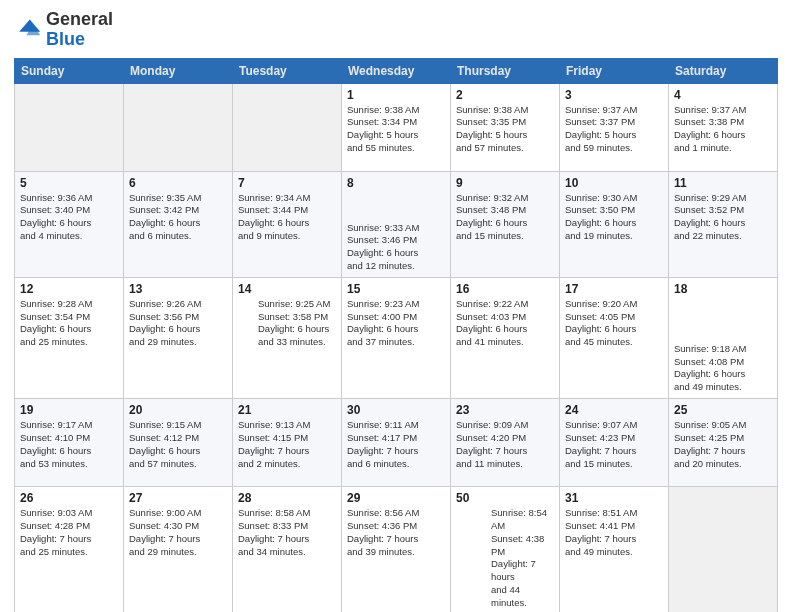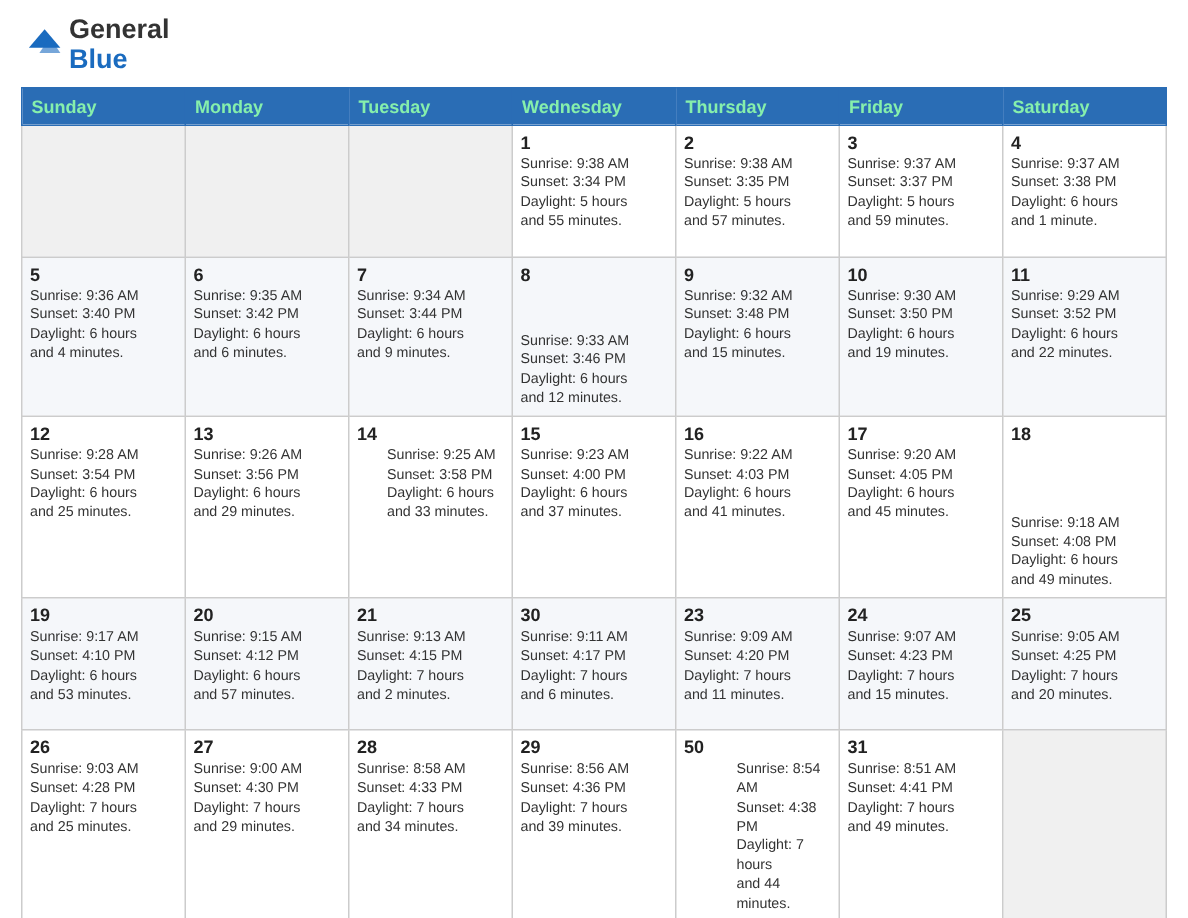--- a/index.html
+++ b/index.html
@@ -50,21 +50,21 @@
       font-size: 13px;
       color: #444;
     }
     .calendar {
       width: 100%;
       border-collapse: collapse;
       border: 1px solid #ccc;
     }
     .calendar th {
       background: #2a6db5;
-      color: #86efac;
+      color: #e5e5e5;
       text-align: left;
       padding: 5px 6px;
       font-size: 12px;
       font-weight: bold;
       border: 1px solid #2a6db5;
     }
     .calendar td {
       width: calc(100% / 7);
       vertical-align: top;
       border: 1px solid #ccc;
@@ -322,21 +322,21 @@
           <td>
             <div class="day-num">27</div>
             <div class="day-info" style="white-space: pre-line;">Sunrise: 9:00 AM
 Sunset: 4:30 PM
 Daylight: 7 hours
 and 29 minutes.</div>
           </td>
           <td>
             <div class="day-num">28</div>
             <div class="day-info" style="white-space: pre-line;">Sunrise: 8:58 AM
-Sunset: 4:33 PM
+Sunset: 8:33 PM
 Daylight: 7 hours
 and 34 minutes.</div>
           </td>
           <td>
             <div class="day-num">29</div>
             <div class="day-info" style="white-space: pre-line;">Sunrise: 8:56 AM
 Sunset: 4:36 PM
 Daylight: 7 hours
 and 39 minutes.</div>
           </td>

